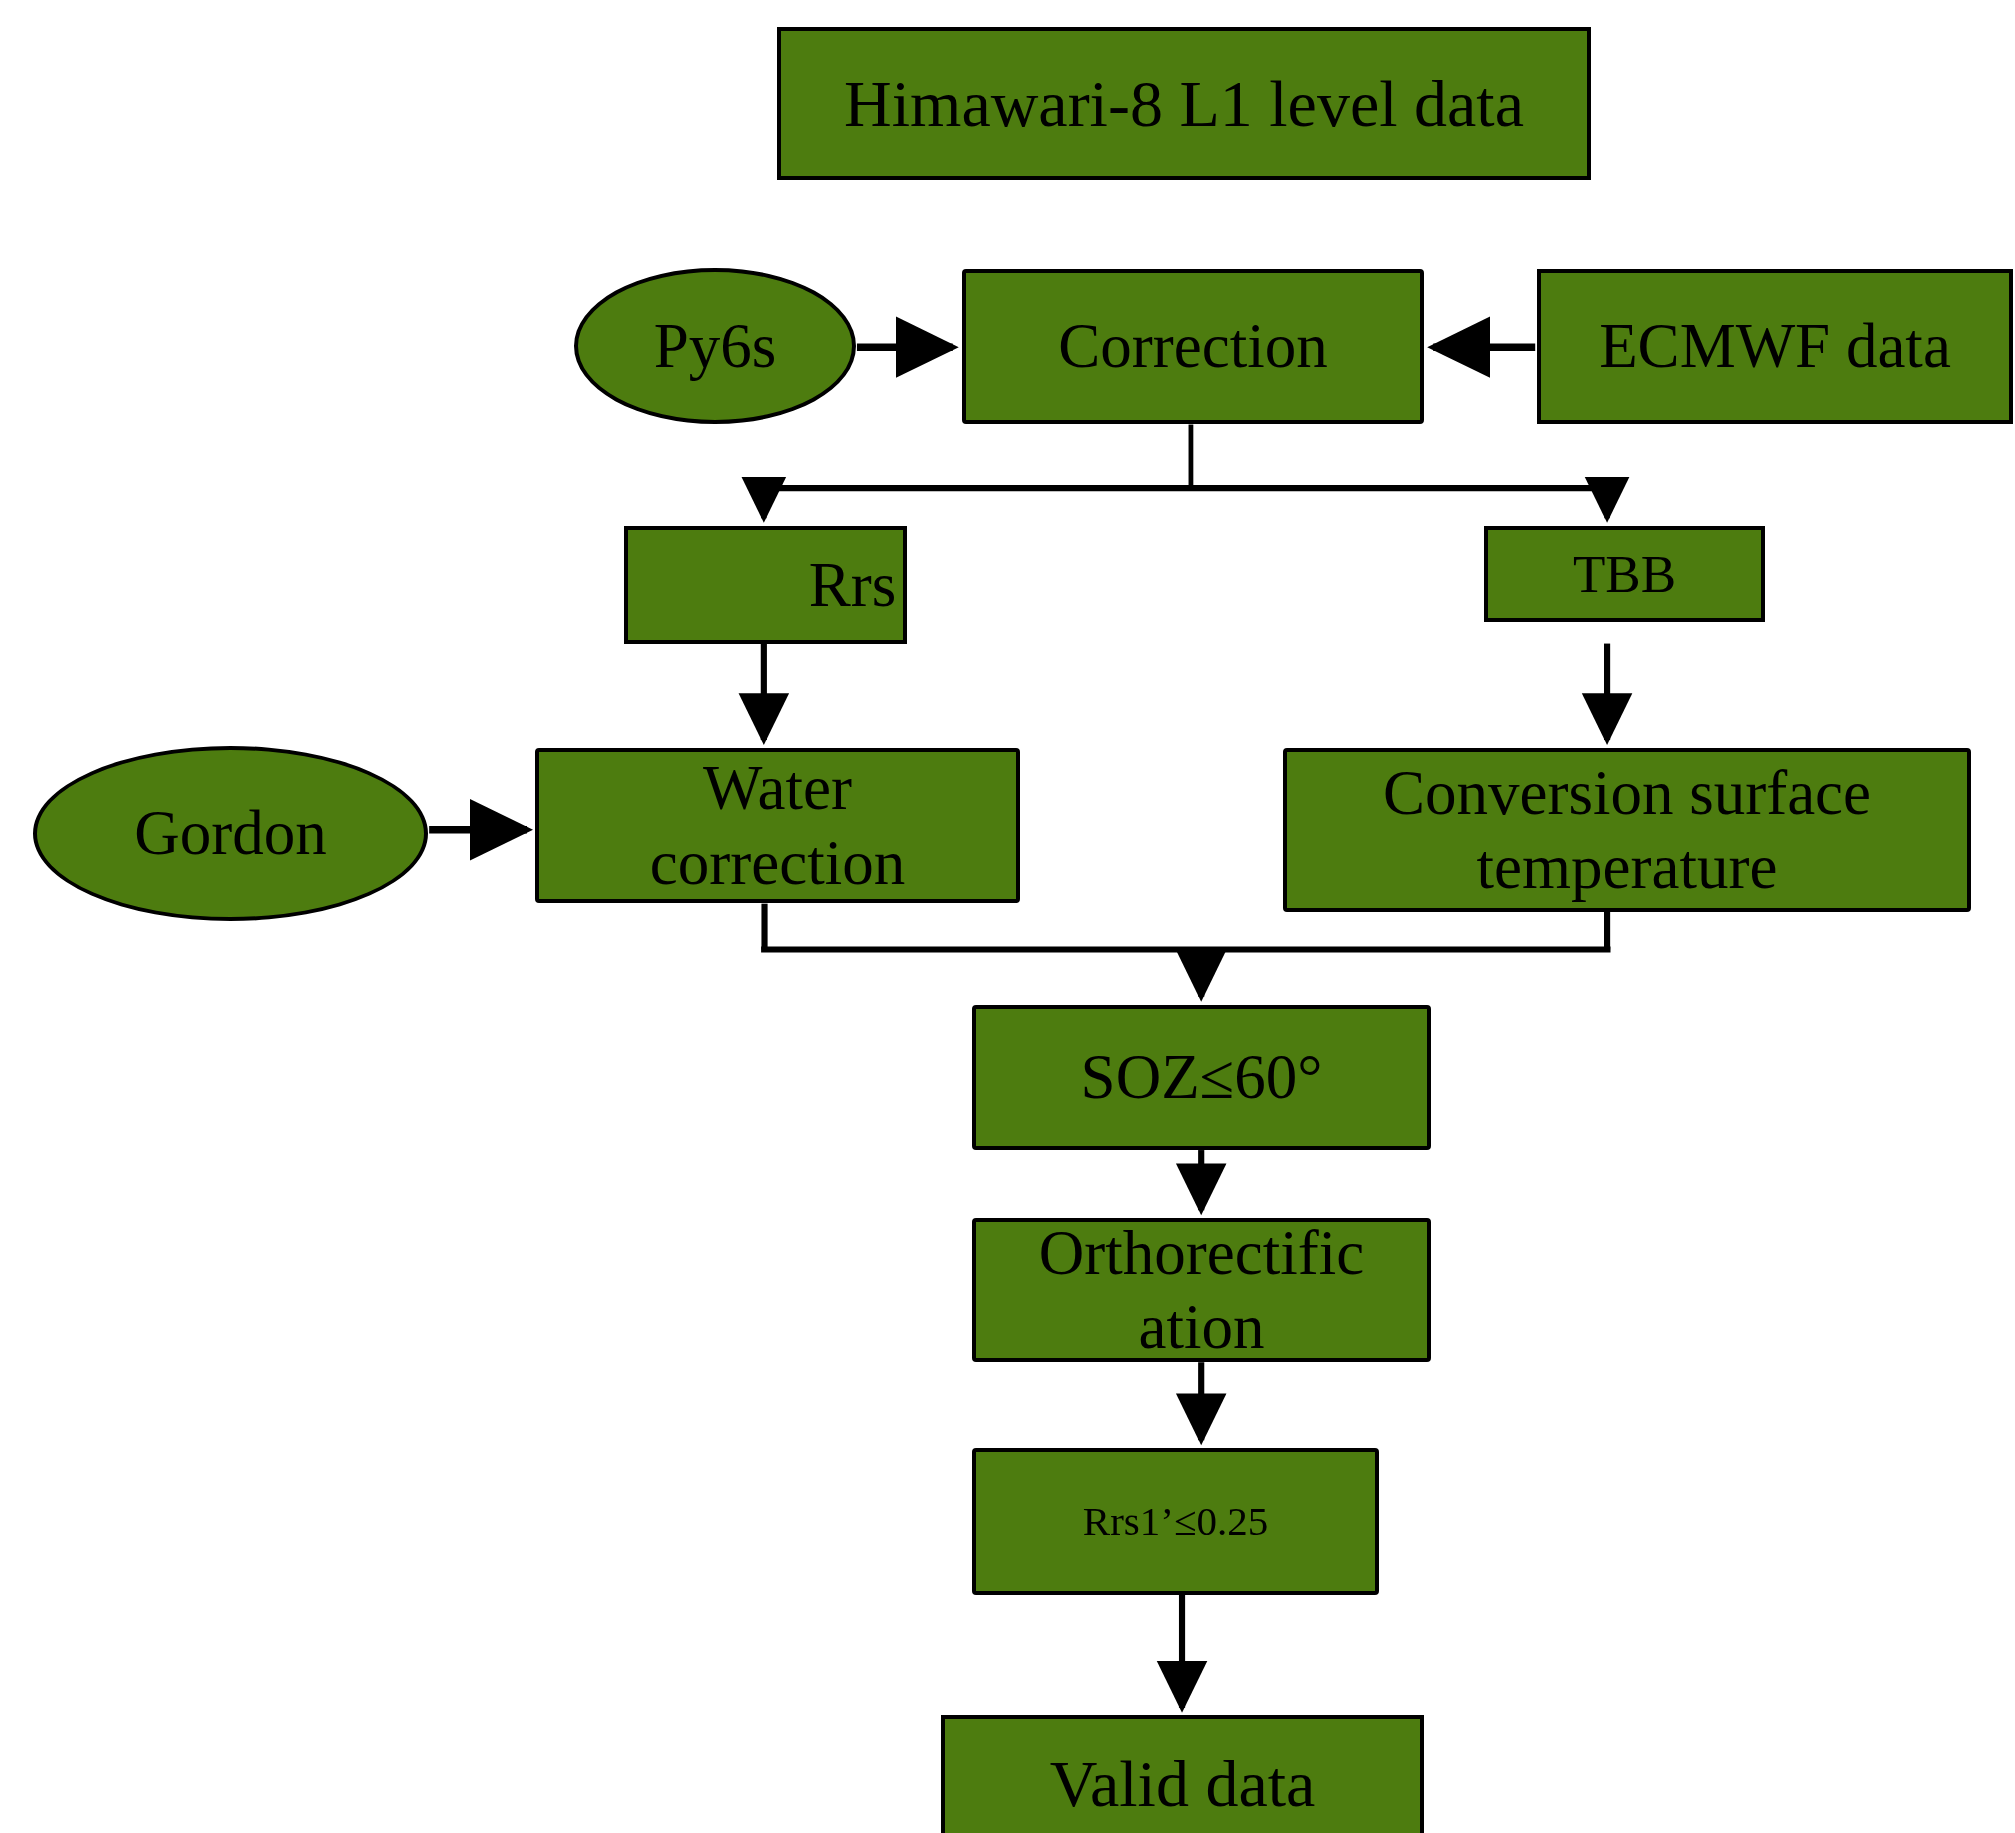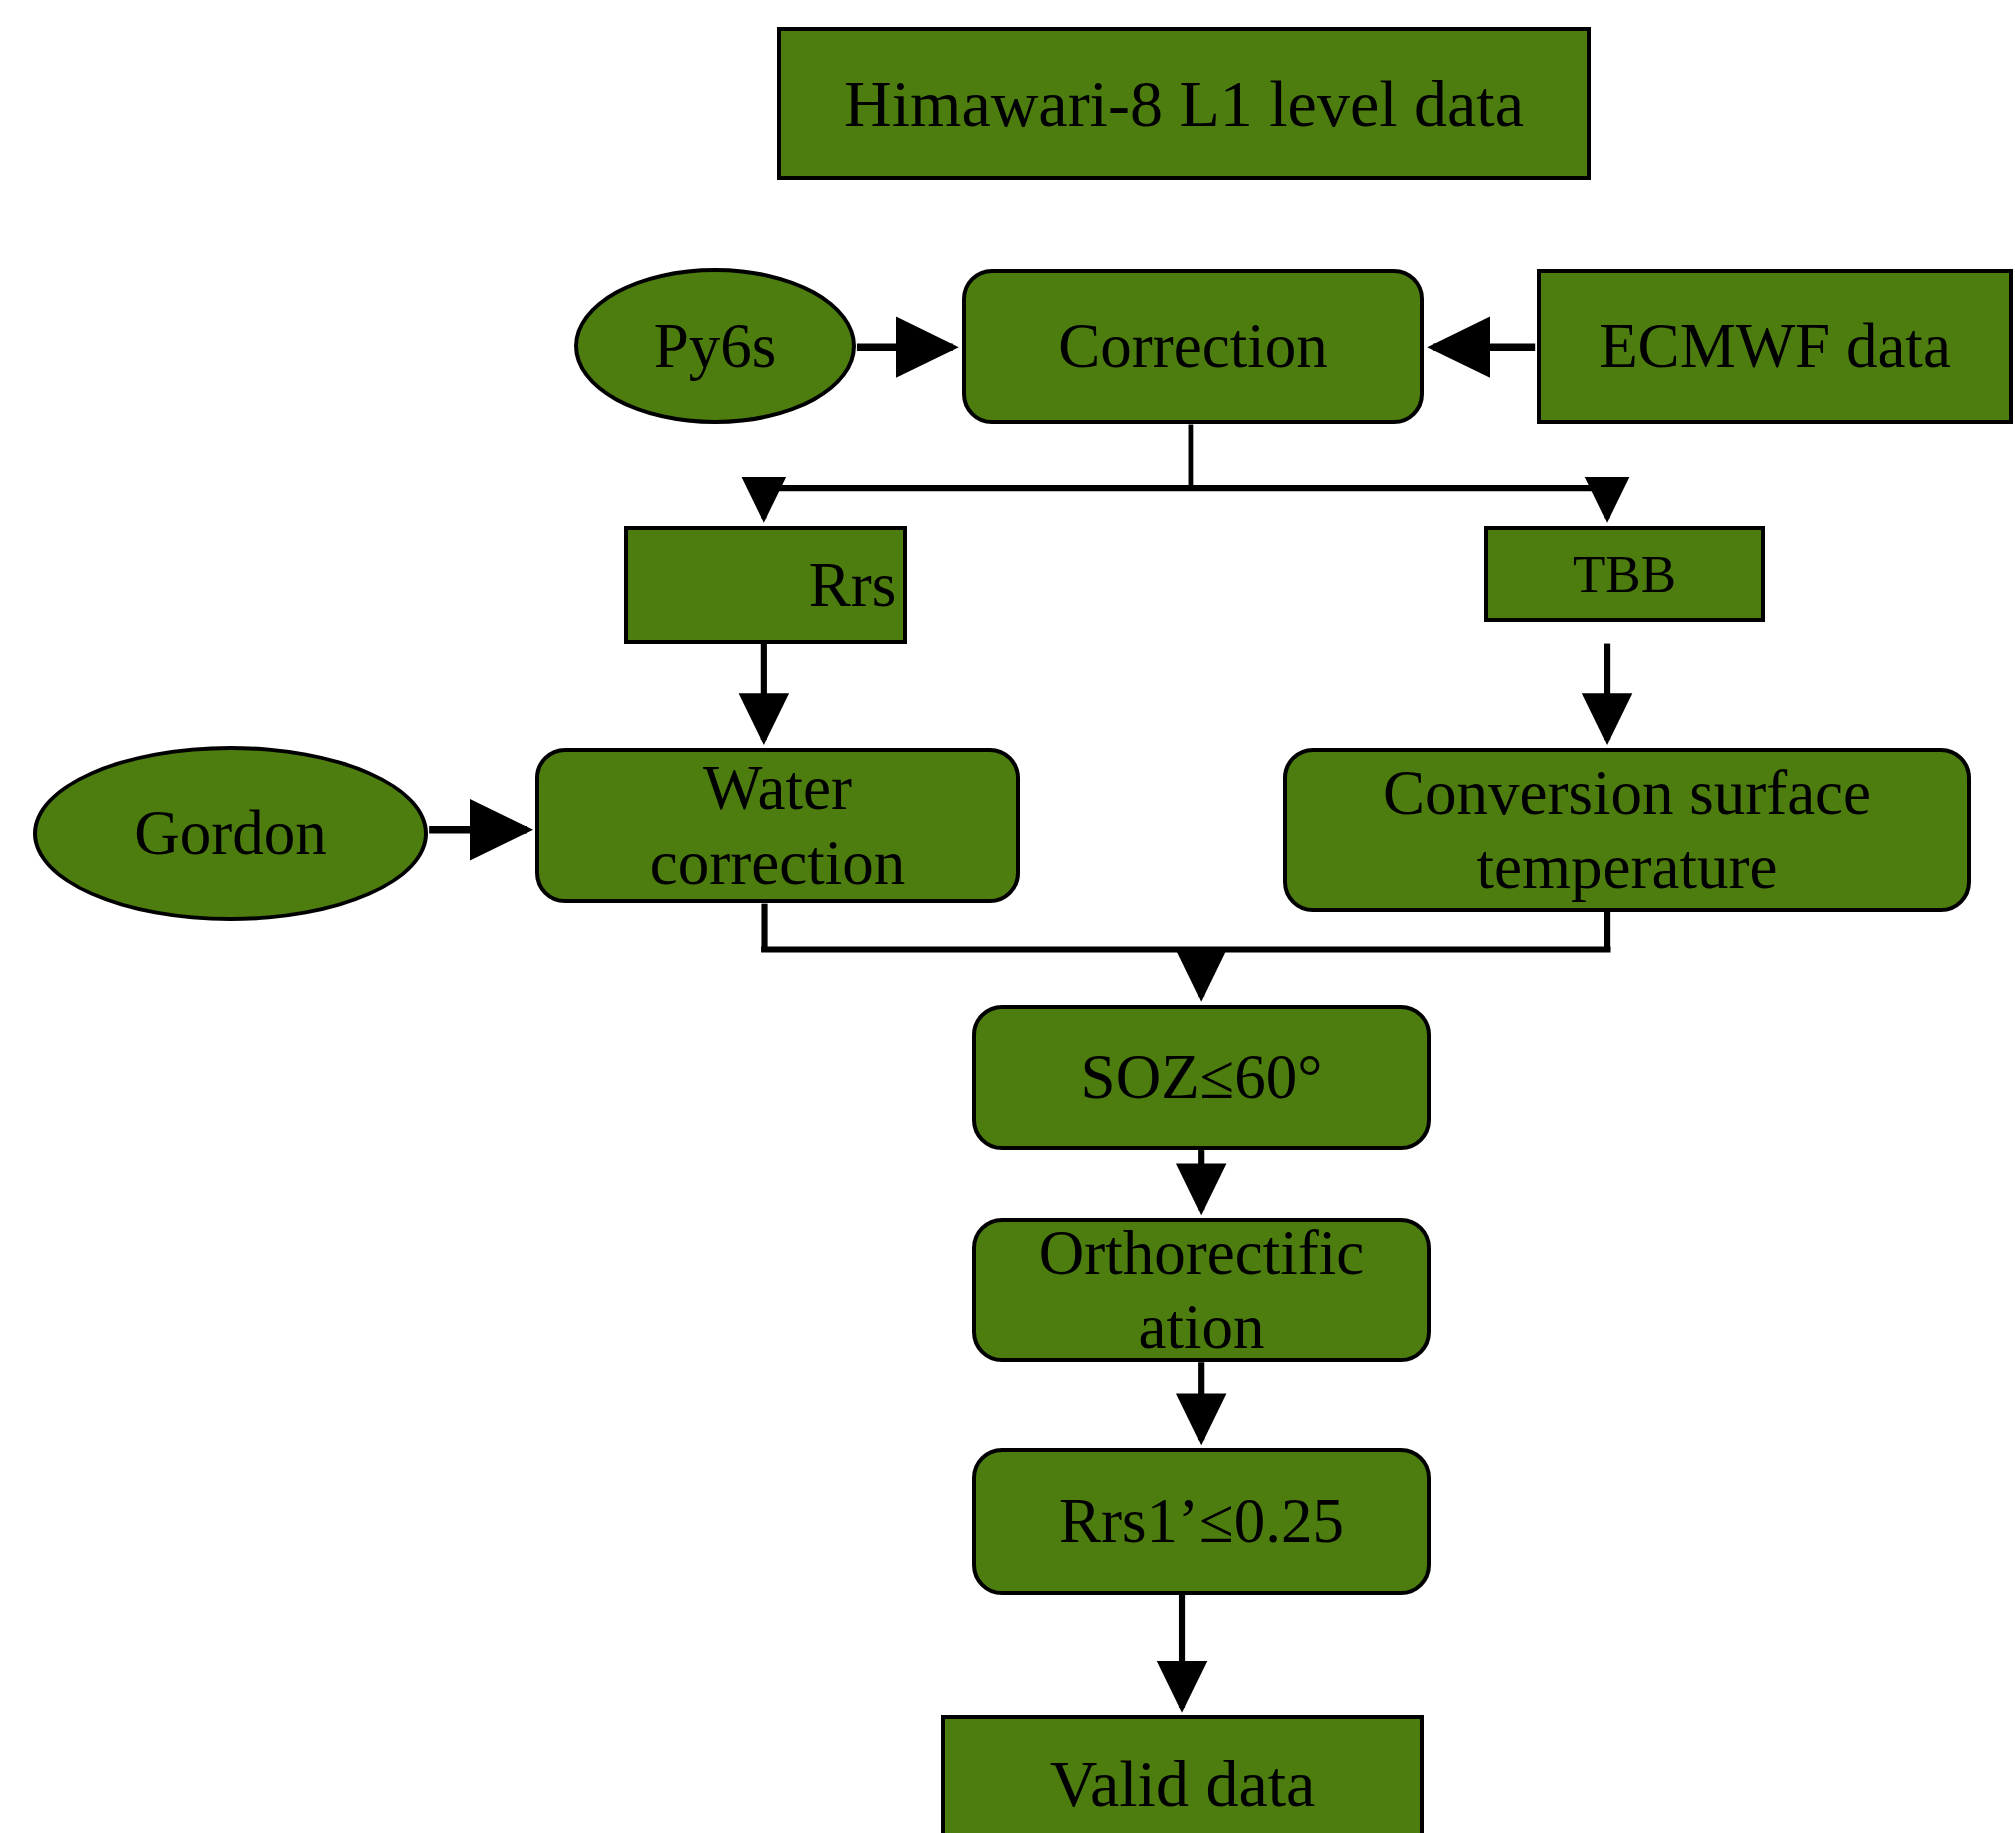--- a/index.html
+++ b/index.html
@@ -35,21 +35,21 @@
     font-family: "Liberation Serif", "DejaVu Serif", serif;
     line-height: 1.18;
     z-index: 5;
   }
   .node-rect {
     border: 4.8px solid #000000;
     border-radius: 0;
   }
   .node-round {
     border: 4.8px solid #000000;
-    border-radius: 30px;
+    border-radius: 4px;
   }
   .node-ellipse {
     border: 4.8px solid #000000;
     border-radius: 50%;
   }
   .node-label {
     display: block;
     white-space: pre-line;
     padding: 0 6.8px;
   }
@@ -153,21 +153,21 @@
 
   <div class="node node-round" style="left:972px; top:1005px; width:459px; height:145px; font-size:63px;">
     <span class="node-label">SOZ≤60°</span>
   </div>
 
   <div class="node node-round" style="left:972px; top:1218px; width:459px; height:144px; font-size:63px;">
     <span class="node-label">Orthorectific
 ation</span>
   </div>
 
-  <div class="node node-round" style="left:972px; top:1448px; width:459px; height:147px; font-size:63px;">
+  <div class="node node-round" style="left:972px; top:1448px; width:407px; height:147px; font-size:41px;">
     <span class="node-label">Rrs1’≤0.25</span>
   </div>
 
   <div class="node node-rect" style="left:941px; top:1715px; width:483px; height:137px; font-size:66px;">
     <span class="node-label">Valid  data</span>
   </div>
 
 </div>
 
 

